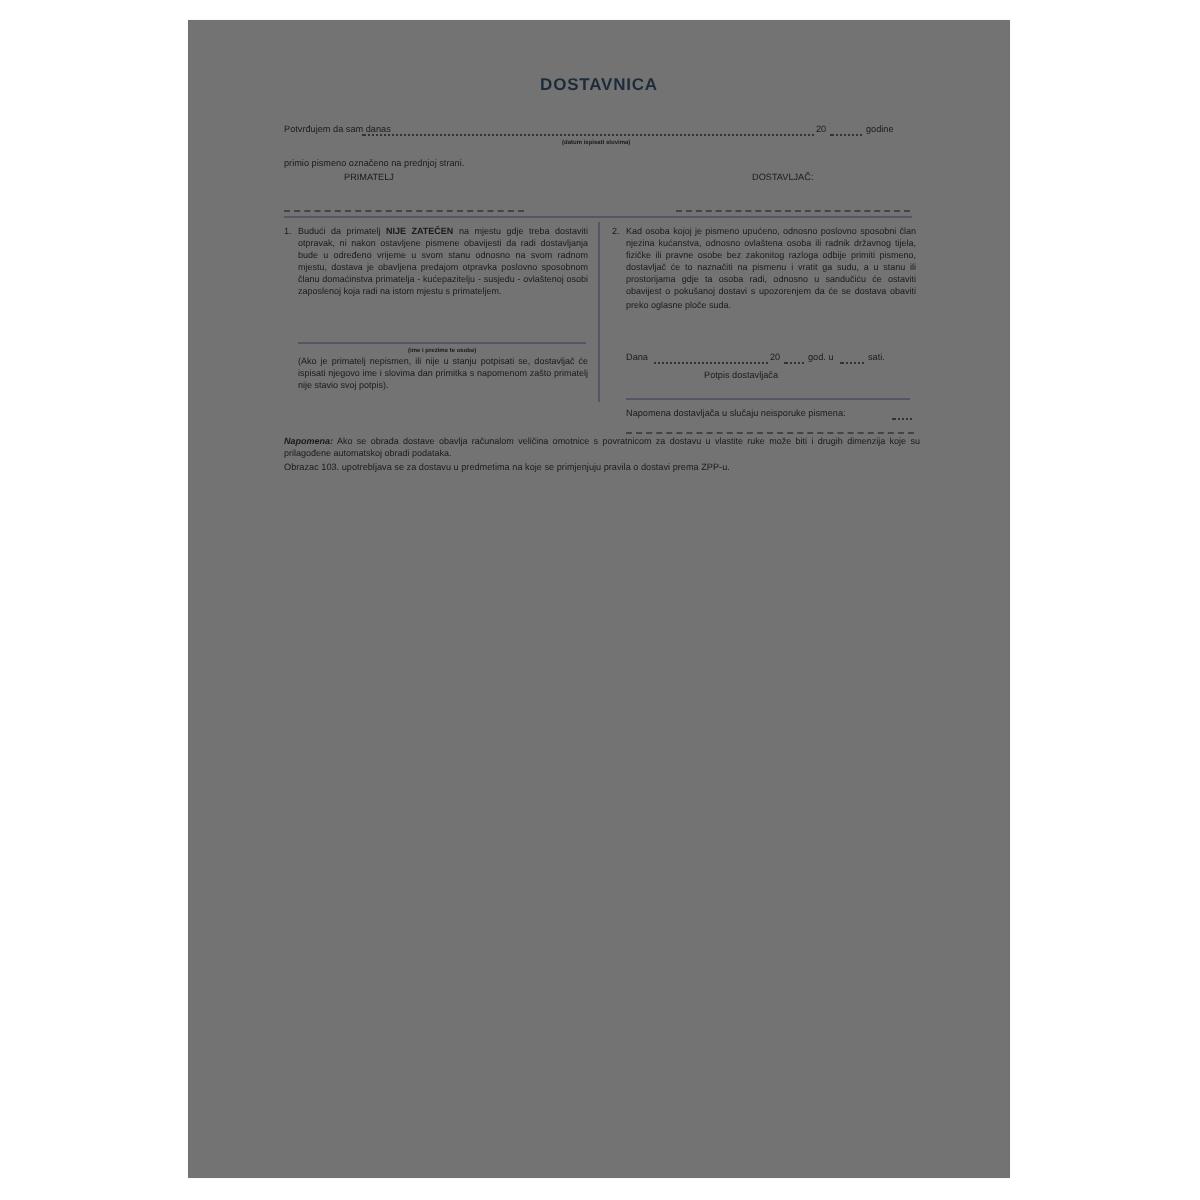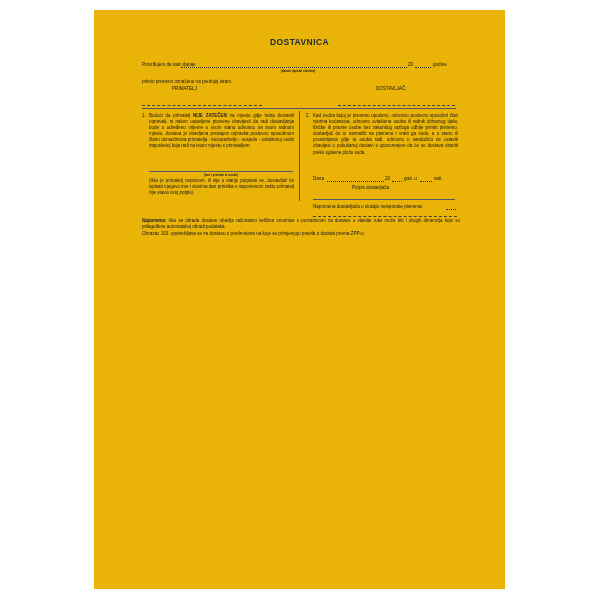--- a/index.html
+++ b/index.html
@@ -1,19 +1,19 @@
 <!DOCTYPE html>
 <html><head>
 <meta charset="utf-8">
 <style>
   html, body { margin: 0; padding: 0; background: #ffffff; }
   body { width: 600px; height: 600px; position: relative; overflow: hidden;
          font-family: "Liberation Sans", sans-serif; color: #1a1a1a; }
   .page { position: absolute; left: 94px; top: 10px; width: 411px; height: 579px;
-          background: #eab308; box-shadow: 0 0 1px rgba(0,0,0,0.08); }
+          background: #737373; box-shadow: 0 0 1px rgba(0,0,0,0.08); }
   .abs { position: absolute; }
   .title { left: 0; width: 411px; top: 27px; text-align: center; font-weight: bold;
            font-size: 8.5px; letter-spacing: 0.4px; color: #1d2b3a; }
   .t { font-size: 4.6px; line-height: 6.2px; white-space: nowrap; }
   .tiny { font-size: 3px; font-weight: bold; white-space: nowrap; }
   .dots { border-bottom: 0.6px dotted #333; }
   .hline { height: 0; border-top: 0.7px solid #556; }
   .dash { height: 0; border-top: 0.6px dashed #444; }
   .vline { width: 0; border-left: 0.8px solid #556; }
   .para { font-size: 4.5px; line-height: 6.1px; text-align: justify; white-space: normal; }

